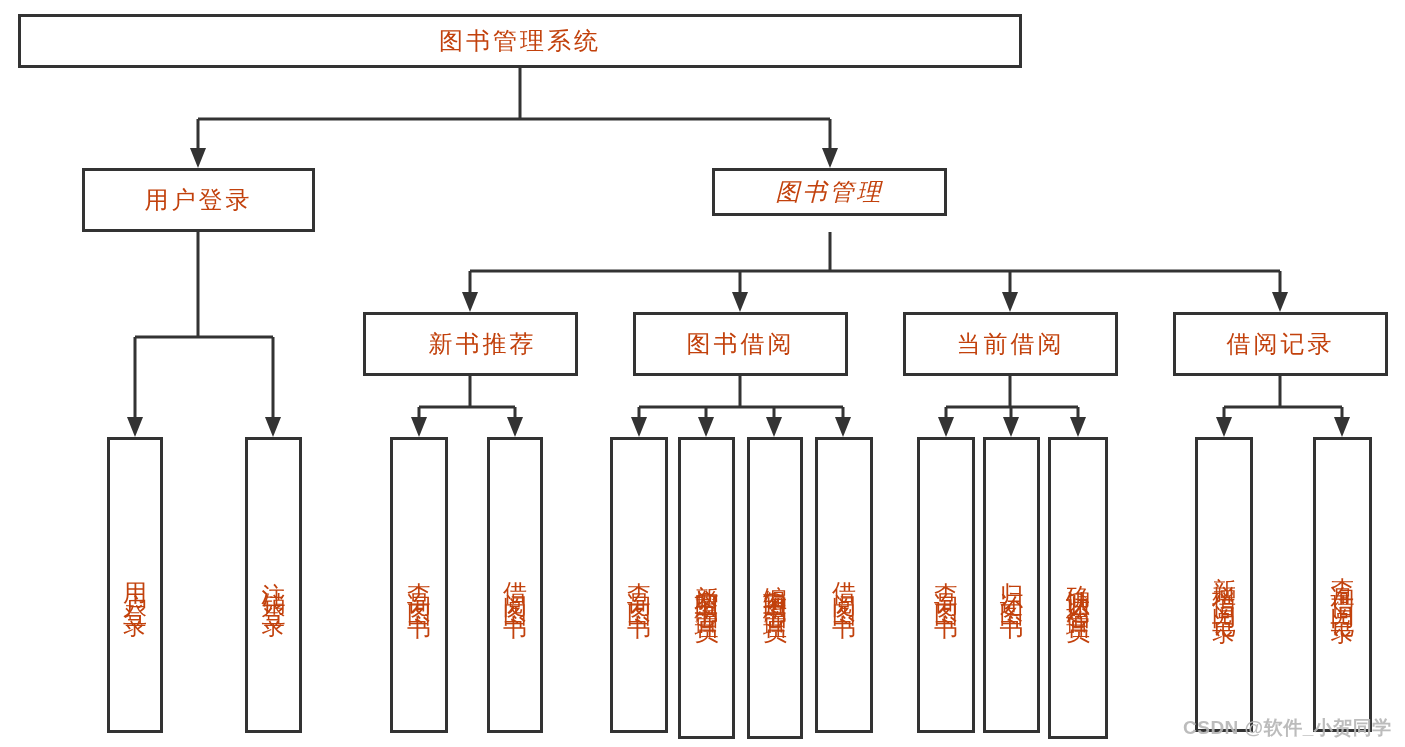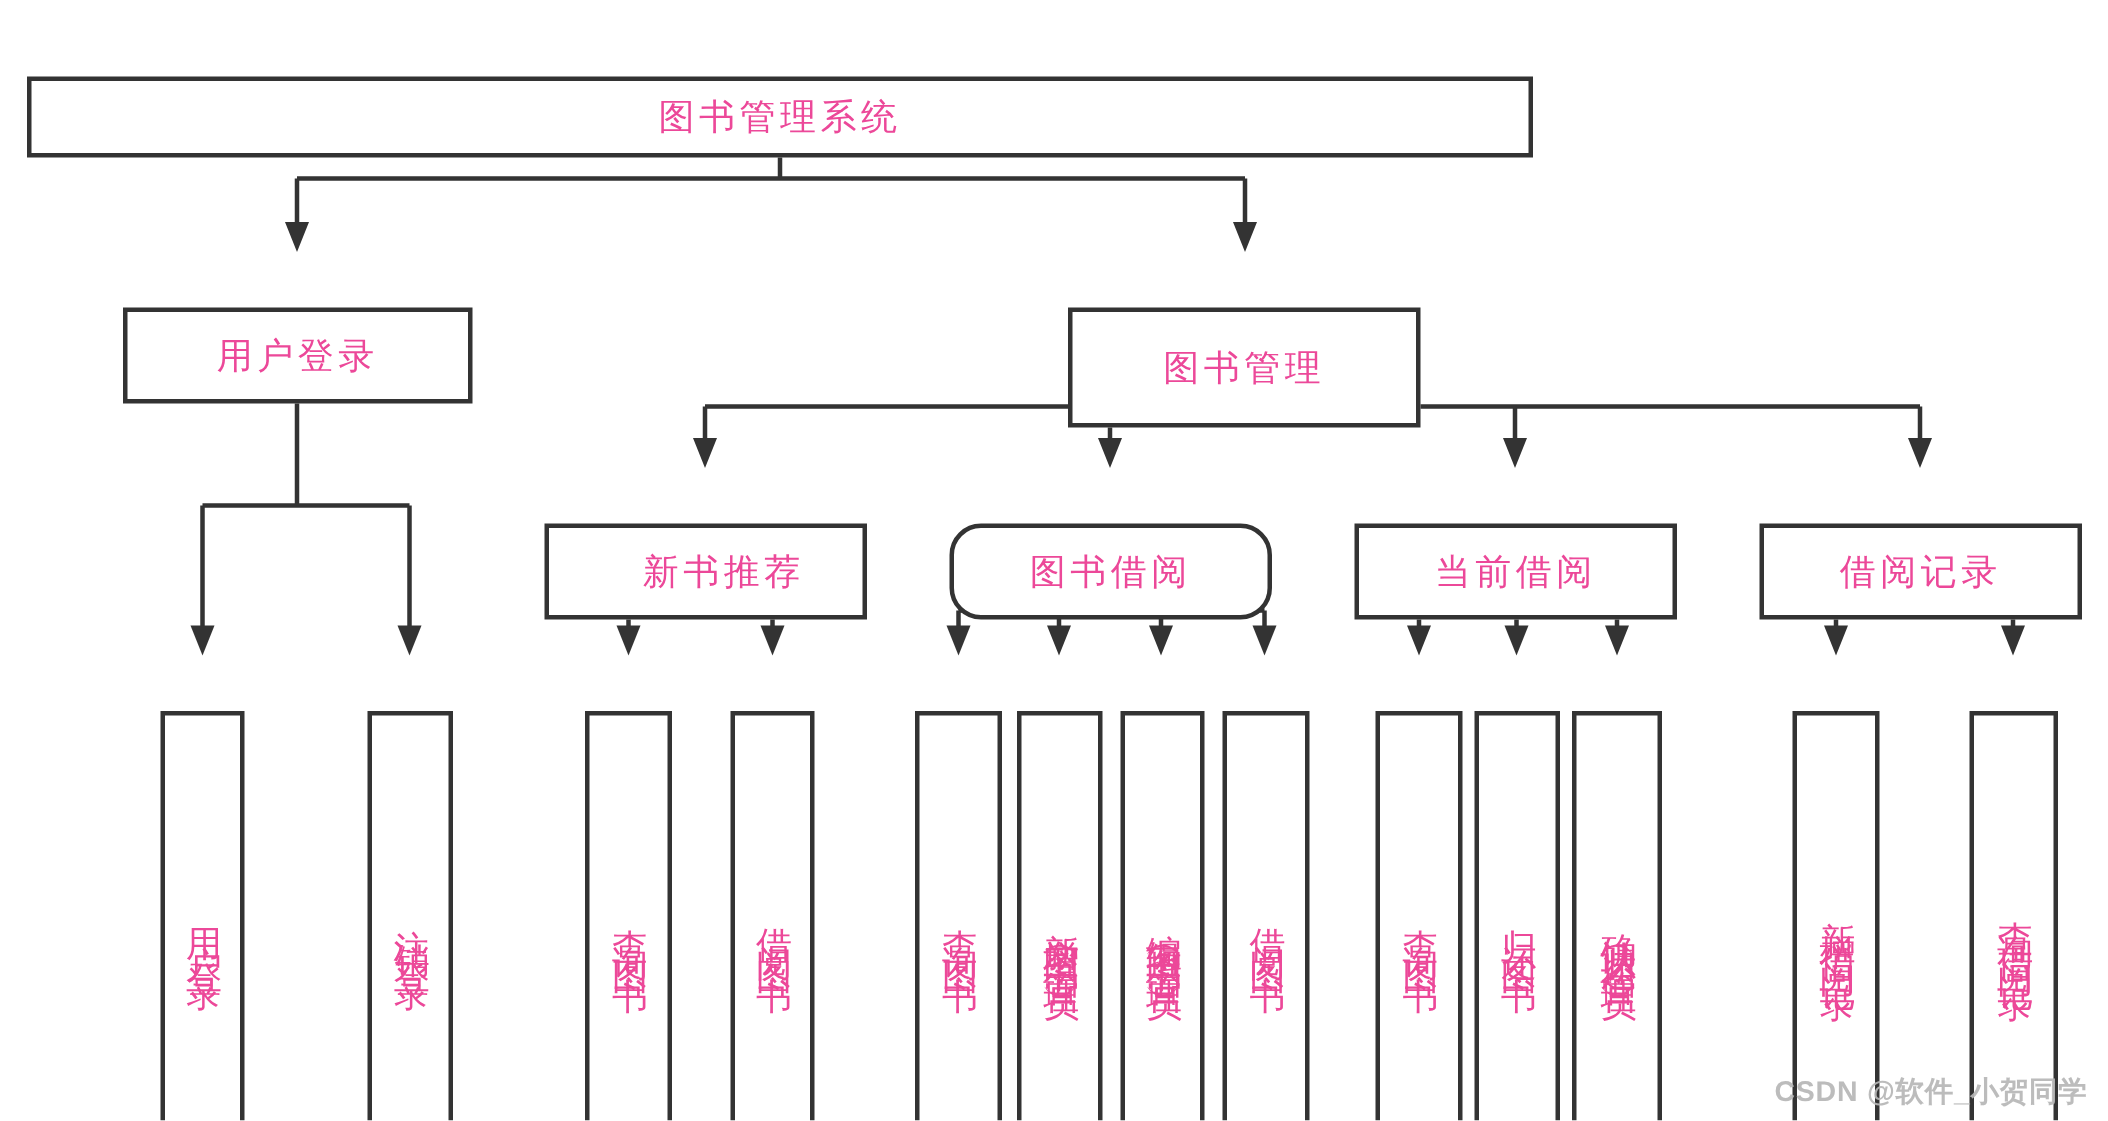--- a/index.html
+++ b/index.html
@@ -14,26 +14,25 @@
   .connectors {
     position: absolute;
     left: 0; top: 0;
     pointer-events: none;
   }
   .node {
     position: absolute;
     box-sizing: border-box;
     background: #ffffff;
     border: 3px solid #333333;
-    color: #ec4899;
+    color: #c2410c;
     display: flex;
     align-items: center;
     justify-content: center;
     text-align: center;
-    margin-top: 37px;
   }
   .h-label { font-size: 24px; letter-spacing: 3px; white-space: nowrap; }
   .leaf {
     writing-mode: vertical-rl;
     text-orientation: mixed;
     font-size: 24px;
     line-height: 1;
     white-space: nowrap;
   }
   .leaf-s { letter-spacing: 11px; }
@@ -85,24 +84,24 @@
       <polygon points="1003,417 1019,417 1011,437"></polygon>
       <polygon points="1070,417 1086,417 1078,437"></polygon>
       <polygon points="1216,417 1232,417 1224,437"></polygon>
       <polygon points="1334,417 1350,417 1342,437"></polygon>
     </g>
   </svg>
 
   <div class="node h-label" style="left:18px; top:14px; width:1004px; height:54px;">图书管理系统</div>
 
   <div class="node h-label" style="left:82px; top:168px; width:233px; height:64px;">用户登录</div>
-  <div class="node h-label" style="left:712px; top:168px; width:235px; height:80px;">图书管理</div>
+  <div class="node h-label" style="left:712px; top:168px; width:235px; height:48px;font-style:italic;">图书管理</div>
 
   <div class="node h-label" style="left:363px; top:312px; width:215px; height:64px;padding-left:24px;">新书推荐</div>
-  <div class="node h-label" style="left:633px; top:312px; width:215px; height:64px;border-radius:21px;">图书借阅</div>
+  <div class="node h-label" style="left:633px; top:312px; width:215px; height:64px;">图书借阅</div>
   <div class="node h-label" style="left:903px; top:312px; width:215px; height:64px;">当前借阅</div>
   <div class="node h-label" style="left:1173px; top:312px; width:215px; height:64px;">借阅记录</div>
 
   <div class="node leaf leaf-s" style="left:107px; top:437px; width:56px; height:296px;">用户登录</div>
   <div class="node leaf leaf-s" style="left:245px; top:437px; width:57px; height:296px;">注销登录</div>
 
   <div class="node leaf leaf-s" style="left:390px; top:437px; width:58px; height:296px;">查询图书</div>
   <div class="node leaf leaf-s" style="left:487px; top:437px; width:56px; height:296px;">借阅图书</div>
 
   <div class="node leaf leaf-s" style="left:610px; top:437px; width:58px; height:296px;">查询图书</div>

